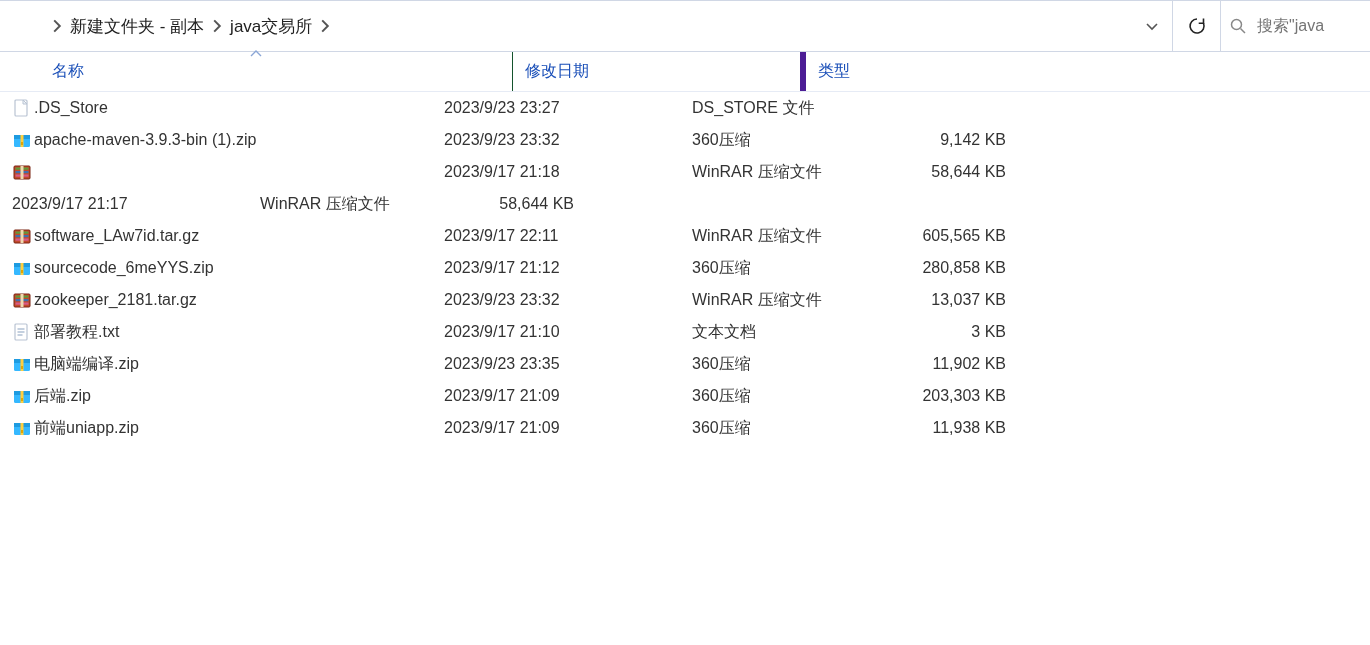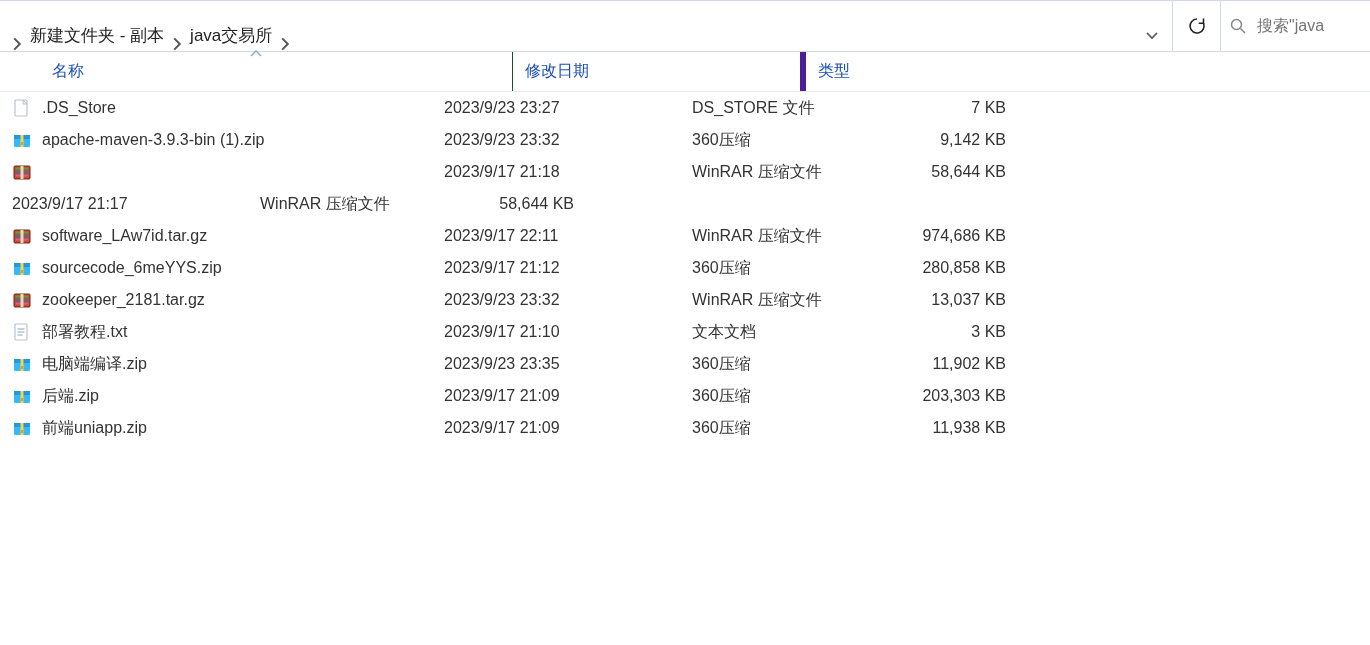--- a/index.html
+++ b/index.html
@@ -7,21 +7,21 @@
   font-family:"Microsoft YaHei","Segoe UI",Arial,sans-serif;
   font-size:15px; color:#222; background:#fff;
   width:1370px; height:645px; overflow:hidden;
 }
 
 .topbar{
   height:52px; border-top:1px solid #d0d7e5; border-bottom:1px solid #d0d7e5;
   display:flex; align-items:stretch;
 }
 .breadcrumb-box{
-  flex:1; display:flex; align-items:flex-end; padding:0 6px; position:relative;
+  flex:1; display:flex; align-items:center; padding:0 6px; position:relative;margin-left:40px;
 }
 .bc-sep{font-size:13px;color:#555;margin:0 6px;}
 .bc-item{font-size:17px;color:#222;padding:4px 2px;}
 .bc-drop{
   width:32px;height:32px;border:none;background:transparent;cursor:pointer;
   position:absolute;right:4px;display:flex;align-items:center;justify-content:center;
   color:#555;
 }
 .refresh-box{
   width:48px;border-left:1px solid #d0d7e5;display:flex;align-items:center;
@@ -49,21 +49,21 @@
 .col-date{width:248px;border-left:1px solid #14532d;align-items:center;}
 .col-type{width:200px;border-left:6px solid #4c1d95;}
 .col-size{width:138px;border-left:1px solid #e6ebf5;justify-content:flex-start;}
 .sort-caret{position:absolute;left:50%;top:-3px;transform:translateX(-50%);color:#8aa6d6;font-size:12px;}
 
 .rows{}
 .row{
   height:32px;display:flex;align-items:center;font-size:16px;color:#333;
 }
 .rc{padding:0 12px;display:flex;align-items:center;height:100%;}
-.rc-name{width:432px;gap:10px;}
+.rc-name{width:432px;gap:2px;}
 .rc-date{width:248px;}
 .rc-type{width:200px;}
 .rc-size{width:138px;justify-content:flex-end;}
 
 .ico{width:20px;height:20px;display:inline-flex;align-items:center;justify-content:center;flex-shrink:0;}
 svg{display:block;}
 
 .chev svg{width:10px;height:14px;}
 </style>
 </head>
@@ -139,23 +139,20 @@
           </svg>
         </span>
         <span>.DS_Store</span>
       </div>
       <div class="rc rc-date">
         <span>2023/9/23 23:27</span>
       </div>
       <div class="rc rc-type">
         <span>DS_STORE 文件</span>
       </div>
-      <div class="rc rc-size">
-        <span>7 KB</span>
-      </div>
     </div>
     <div class="row">
       <div class="rc rc-name">
         <span class="ico">
           <svg width="20" height="20" viewBox="0 0 20 20">
             <use href="#ic-zip"></use>
           </svg>
         </span>
         <span>apache-maven-3.9.3-bin (1).zip</span>
       </div>
@@ -207,21 +204,21 @@
         </span>
         <span>software_LAw7id.tar.gz</span>
       </div>
       <div class="rc rc-date">
         <span>2023/9/17 22:11</span>
       </div>
       <div class="rc rc-type">
         <span>WinRAR 压缩文件</span>
       </div>
       <div class="rc rc-size">
-        <span>974,686 KB</span>
+        <span>605,565 KB</span>
       </div>
     </div>
     <div class="row">
       <div class="rc rc-name">
         <span class="ico">
           <svg width="20" height="20" viewBox="0 0 20 20">
             <use href="#ic-zip"></use>
           </svg>
         </span>
         <span>sourcecode_6meYYS.zip</span>

